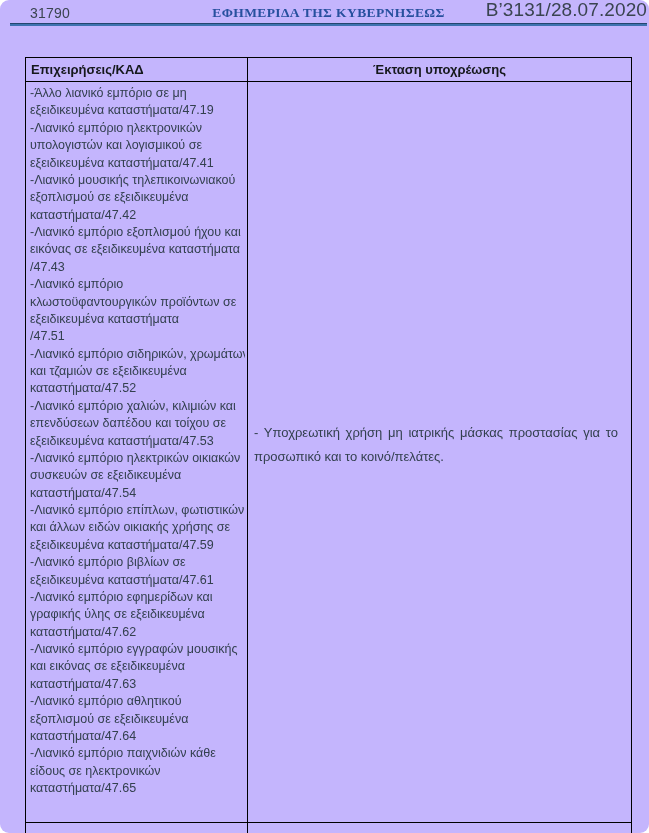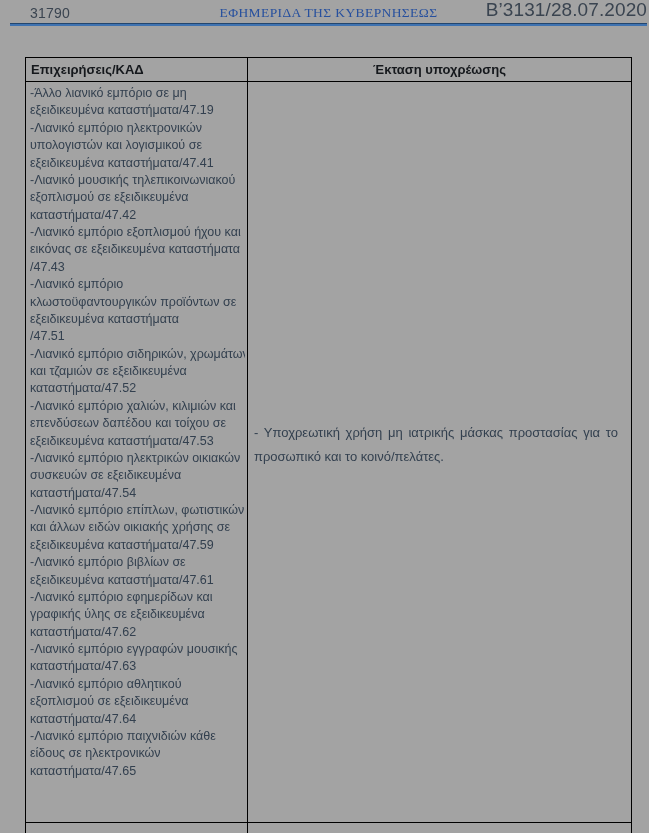--- a/index.html
+++ b/index.html
@@ -9,43 +9,44 @@
     --body-text:#33404F;
     --header-text:#15181C;
     --meta-text:#3A4450;
     --table-border:#000000;
   }
   *{margin:0;padding:0;box-sizing:border-box;}
   html,body{background:#fff;}
   .page{
     position:relative;
     width:649px;height:833px;
-    background:#a3a3a3;
+    background:#c4b5fd;
     overflow:hidden;
     font-family:"Liberation Sans", sans-serif;
+    border-radius:9px;
   }
   
   .running-head{
     position:absolute;left:10px;right:2px;top:0;
   }
   .head-row{
     display:flex;align-items:flex-end;
     padding:6px 0 2px 0;
     height:23px;
   }
   .page-number{
     width:170px;
     font-size:14px;color:var(--meta-text);
     letter-spacing:.2px;
     padding-left:20px;
   }
   .gazette-title{
     flex:1;text-align:center;
     font-family:"Liberation Serif", serif;
-    font-weight:normal;
+    font-weight:bold;
     font-size:13.5px;
     letter-spacing:.4px;
     color:var(--gazette-blue);
   }
   .issue-info{
     width:170px;text-align:right;
     font-size:19px;color:var(--meta-text);
     letter-spacing:.1px;
   }
   .head-rule{
@@ -147,20 +148,21 @@
           <div class="biz-line">καταστήματα/47.54</div>
           <div class="biz-line">-Λιανικό εμπόριο επίπλων, φωτιστικών</div>
           <div class="biz-line">και άλλων ειδών οικιακής χρήσης σε</div>
           <div class="biz-line">εξειδικευμένα καταστήματα/47.59</div>
           <div class="biz-line">-Λιανικό εμπόριο βιβλίων σε</div>
           <div class="biz-line">εξειδικευμένα καταστήματα/47.61</div>
           <div class="biz-line">-Λιανικό εμπόριο εφημερίδων και</div>
           <div class="biz-line">γραφικής ύλης σε εξειδικευμένα</div>
           <div class="biz-line">καταστήματα/47.62</div>
           <div class="biz-line">-Λιανικό εμπόριο εγγραφών μουσικής</div>
+          <div class="biz-line">και εικόνας σε εξειδικευμένα</div>
           <div class="biz-line">καταστήματα/47.63</div>
           <div class="biz-line">-Λιανικό εμπόριο αθλητικού</div>
           <div class="biz-line">εξοπλισμού σε εξειδικευμένα</div>
           <div class="biz-line">καταστήματα/47.64</div>
           <div class="biz-line">-Λιανικό εμπόριο παιχνιδιών κάθε</div>
           <div class="biz-line">είδους σε ηλεκτρονικών</div>
           <div class="biz-line">καταστήματα/47.65</div>
         </div>
       <div class="cell-right">
         <div class="obligation" id="obligation-block">

